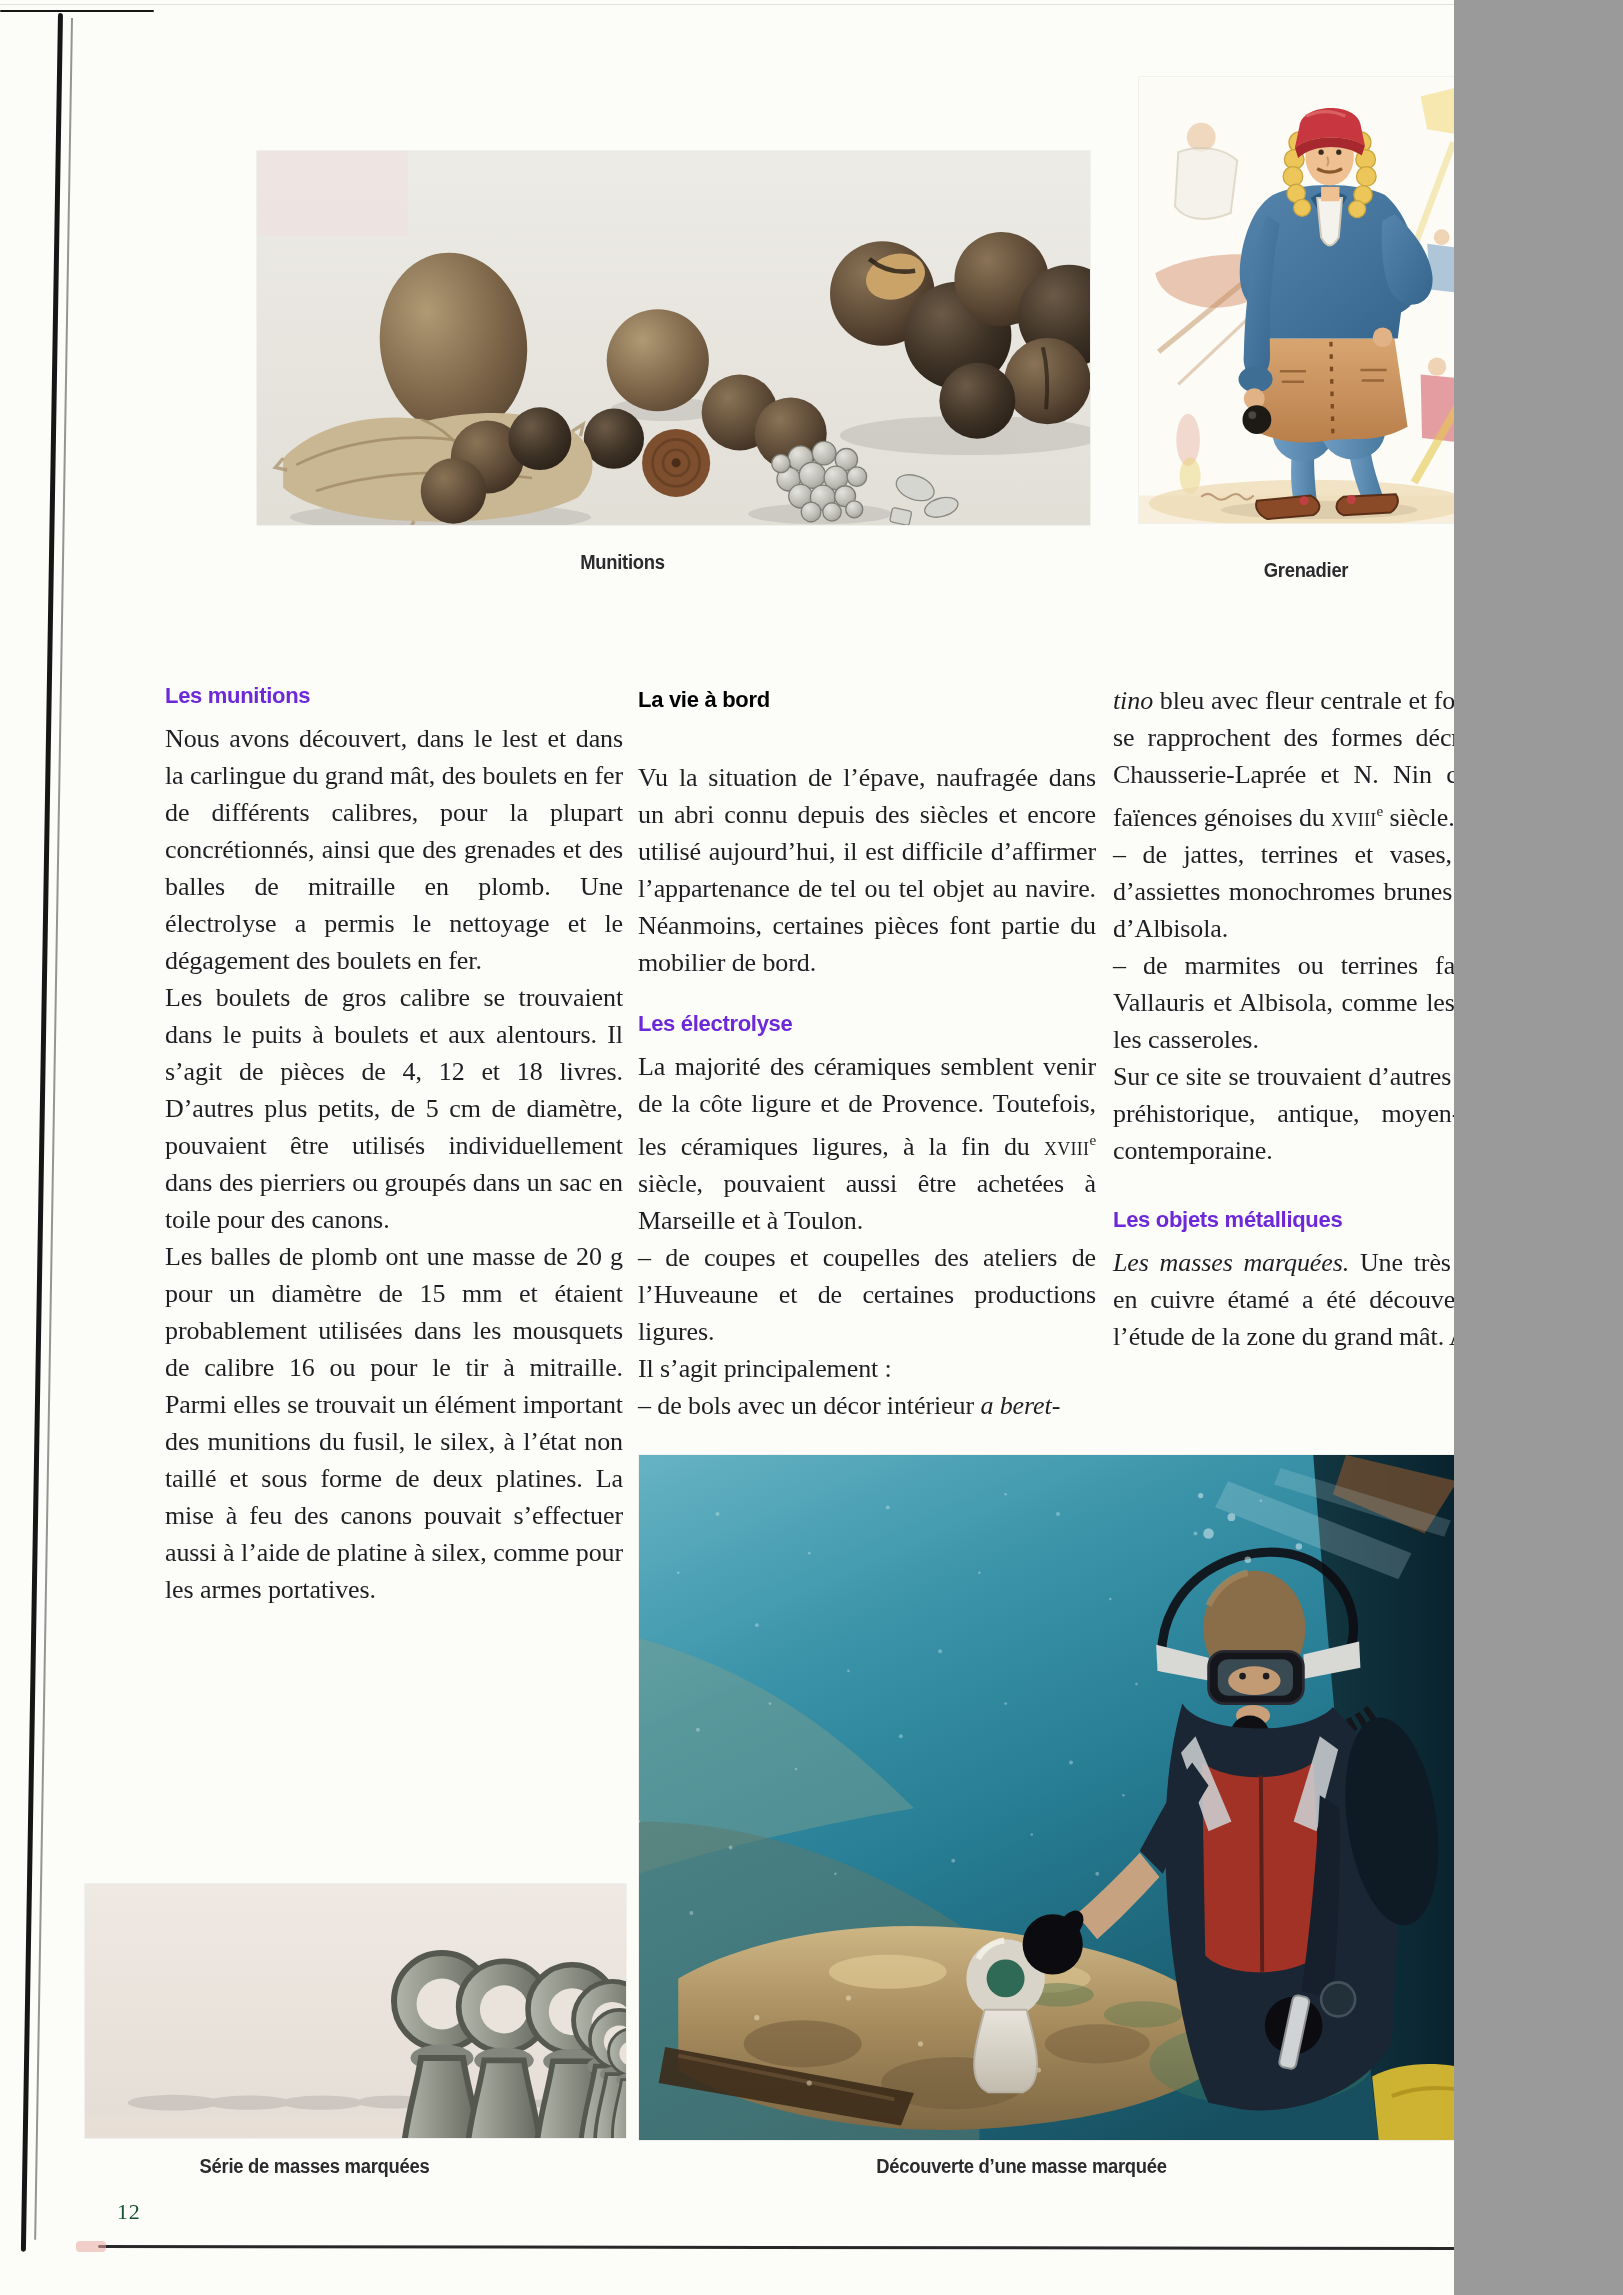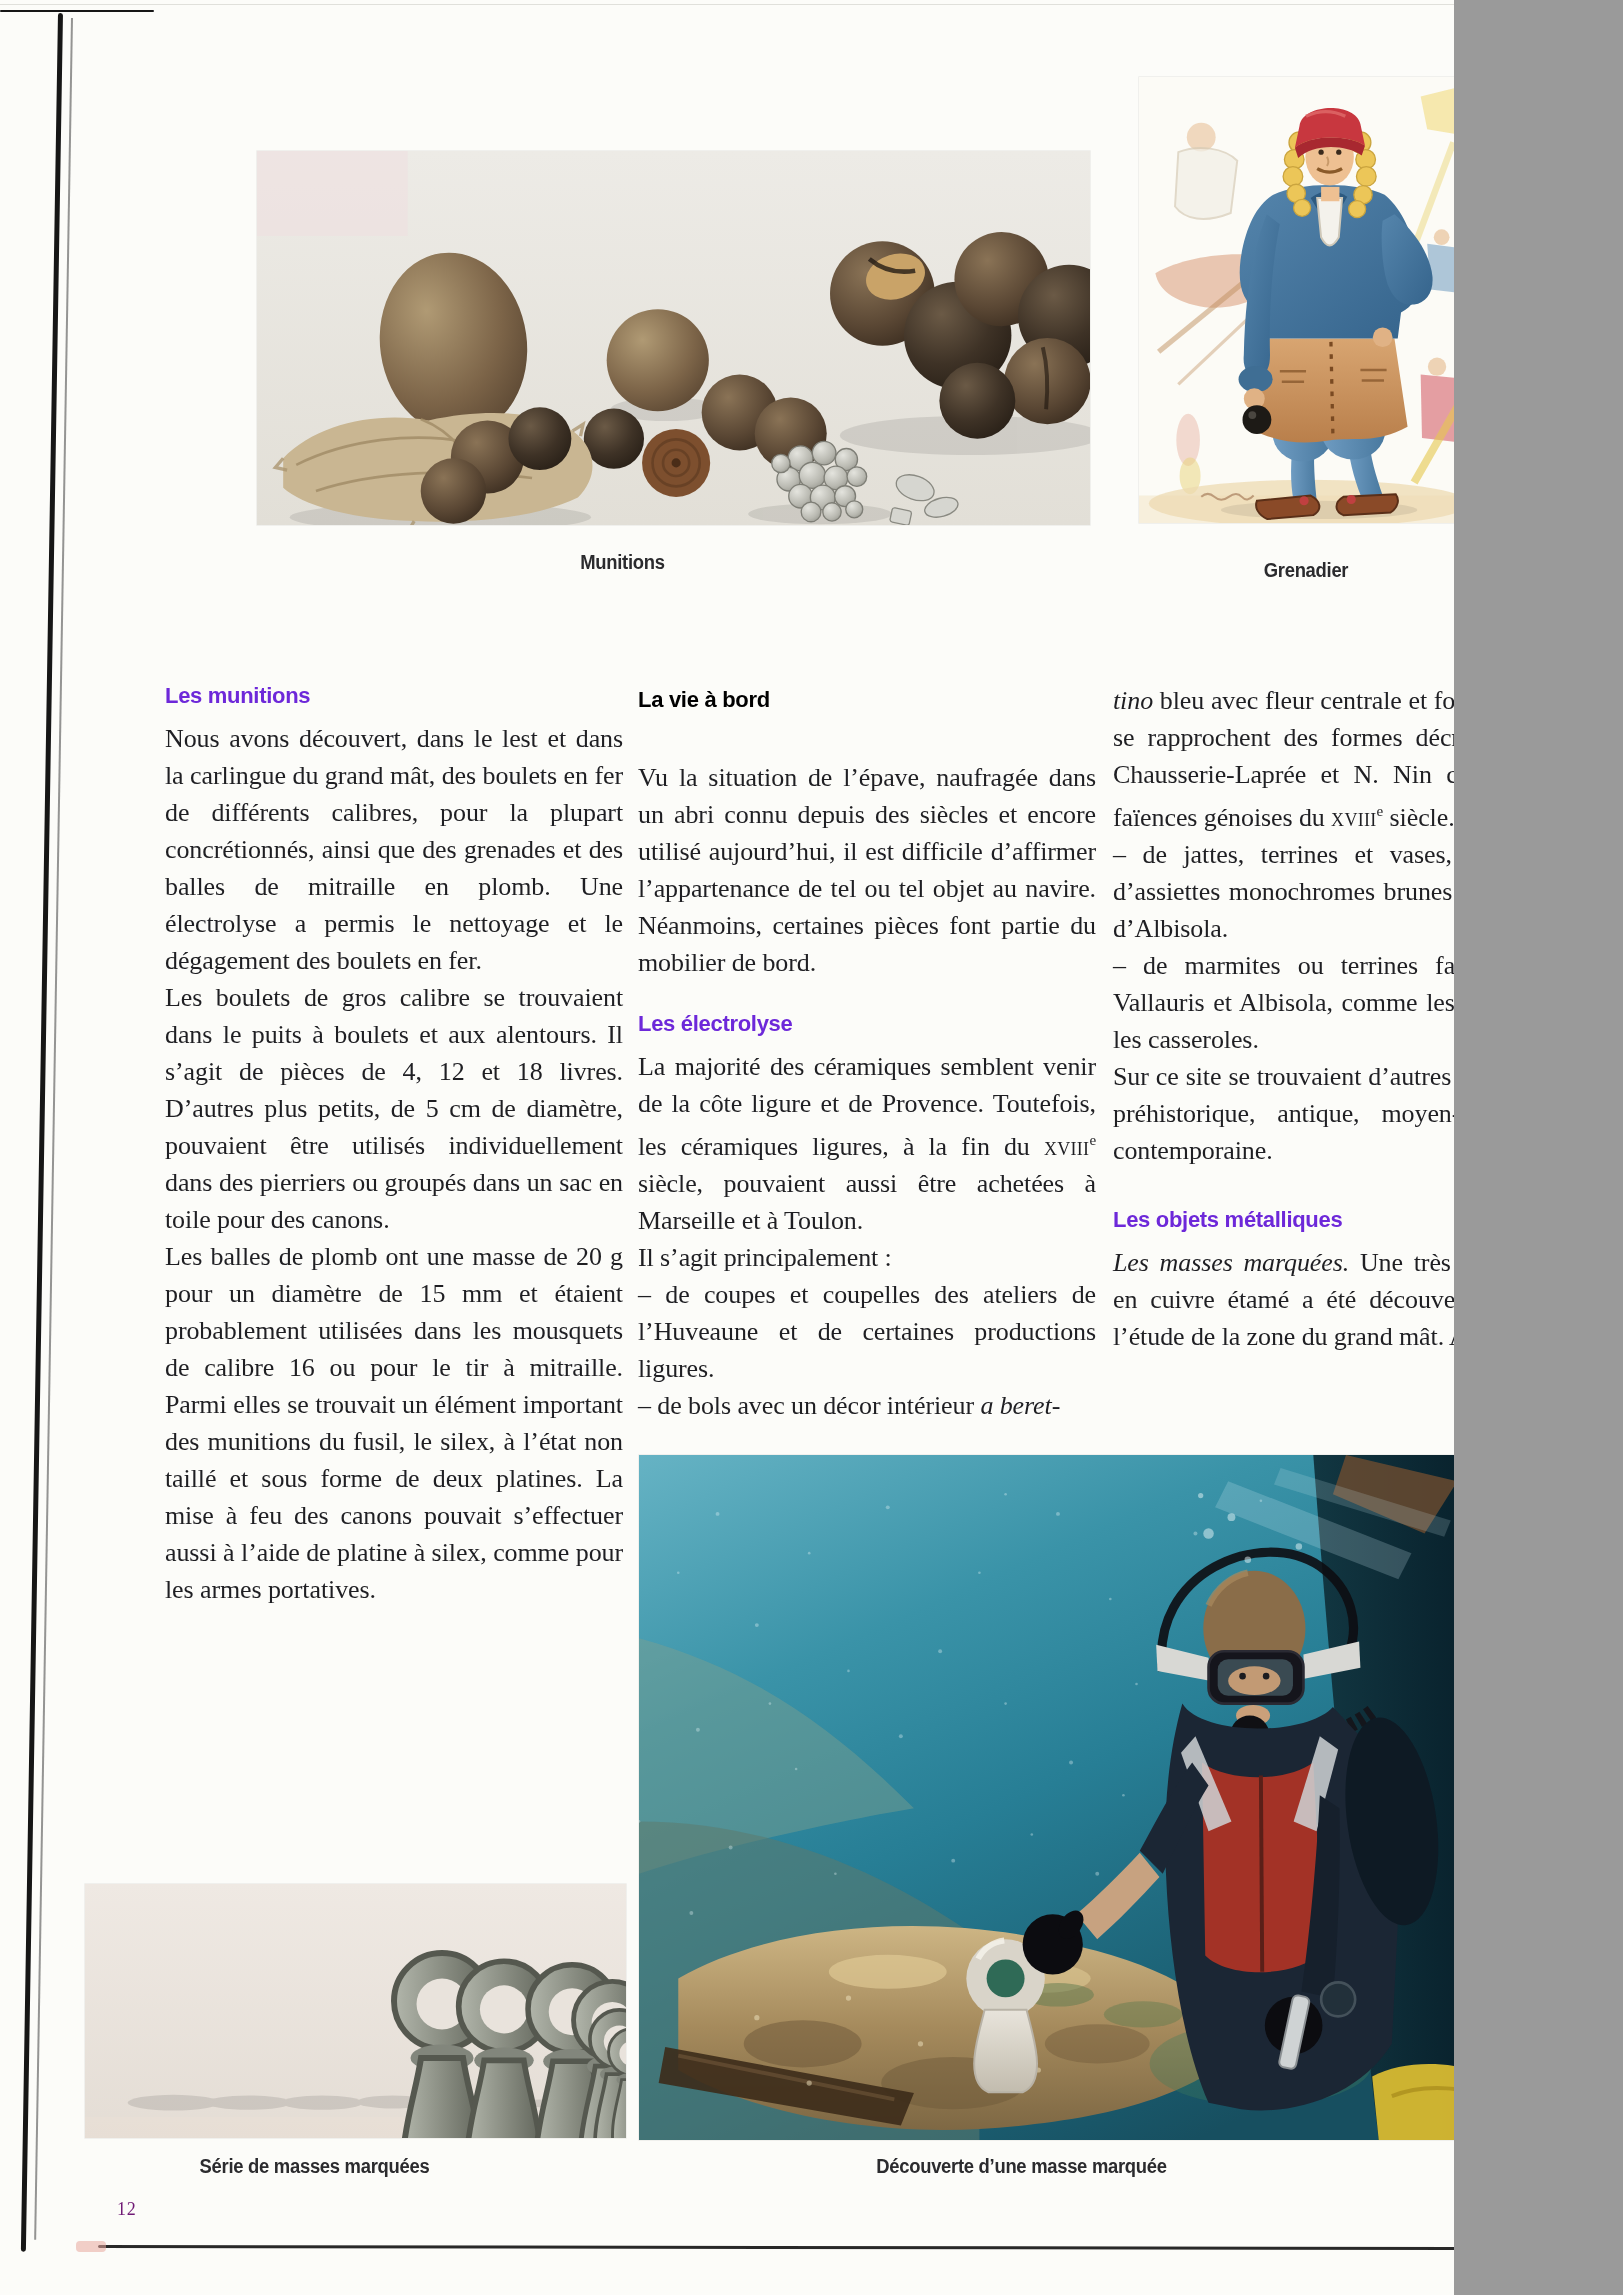--- a/index.html
+++ b/index.html
@@ -56,21 +56,21 @@
     letter-spacing:-0.3px; margin:0 0 42px 0;
   }
   #col2 .subhead{margin-top:29px;}
   #col3 .subhead{margin-top:37px;}
   .it{font-style:italic;}
   .sc{font-variant:small-caps;letter-spacing:0.3px;}
   .sup{font-size:58%;vertical-align:super;}
 
   #page-num{
     position:absolute; left:117px; top:2199px;
-    font-size:18px; color:#701a75; letter-spacing:0.7px;
+    font-size:22px; color:#14532d; letter-spacing:0.7px;
   }
 </style>
 </head>
 <body>
 
 <div class="page">
 
   <div class="edge-top-faint"></div>
   <div class="edge edge-top"></div>
   <div class="edge edge-left-main"></div>
@@ -278,22 +278,22 @@
   </div>
 
   <div class="col" id="col2">
     <h2 class="mainhead">La vie à bord</h2>
     <div>
         <p class="par"><span>Vu la situation de l’épave, naufragée dans un abri connu depuis des siècles et encore utilisé aujourd’hui, il est difficile d’affirmer l’appartenance de tel ou tel objet au navire. Néanmoins, certaines pièces font partie du mobilier de bord.</span></p>
       </div>
     <h3 class="subhead">Les électrolyse</h3>
     <div>
         <p class="par"><span>La majorité des céramiques semblent venir de la côte ligure et de Provence. Toutefois, les céramiques ligures, à la fin du </span><span class="sc">xviii</span><span class="sup">e</span><span> siècle, pouvaient aussi être achetées à Marseille et à Toulon.</span></p>
+        <p class="par"><span>– de coupes et coupelles des ateliers de l’Huveaune et de certaines productions ligures.</span></p>
         <p class="par"><span>Il s’agit principalement :</span></p>
-        <p class="par"><span>– de coupes et coupelles des ateliers de l’Huveaune et de certaines productions ligures.</span></p>
         <p class="par"><span>– de bols avec un décor intérieur </span><span class="it">a beret-</span></p>
       </div>
   </div>
 
   <div class="col" id="col3">
     <div>
         <p class="par"><span class="it">tino</span><span> bleu avec fleur centrale et fond bleu. Ils se rapprochent des formes décrites par J. Chausserie-Laprée et N. Nin comme des faïences génoises du </span><span class="sc">xviii</span><span class="sup">e</span><span> siècle.</span></p>
         <p class="par"><span>– de jattes, terrines et vases, ainsi que d’assiettes monochromes brunes originaires d’Albisola.</span></p>
         <p class="par"><span>– de marmites ou terrines fabriquées à Vallauris et Albisola, comme les poêlons et les casseroles.</span></p>
         <p class="par"><span>Sur ce site se trouvaient d’autres vaisselles : préhistorique, antique, moyen-âgeuse et contemporaine.</span></p>

